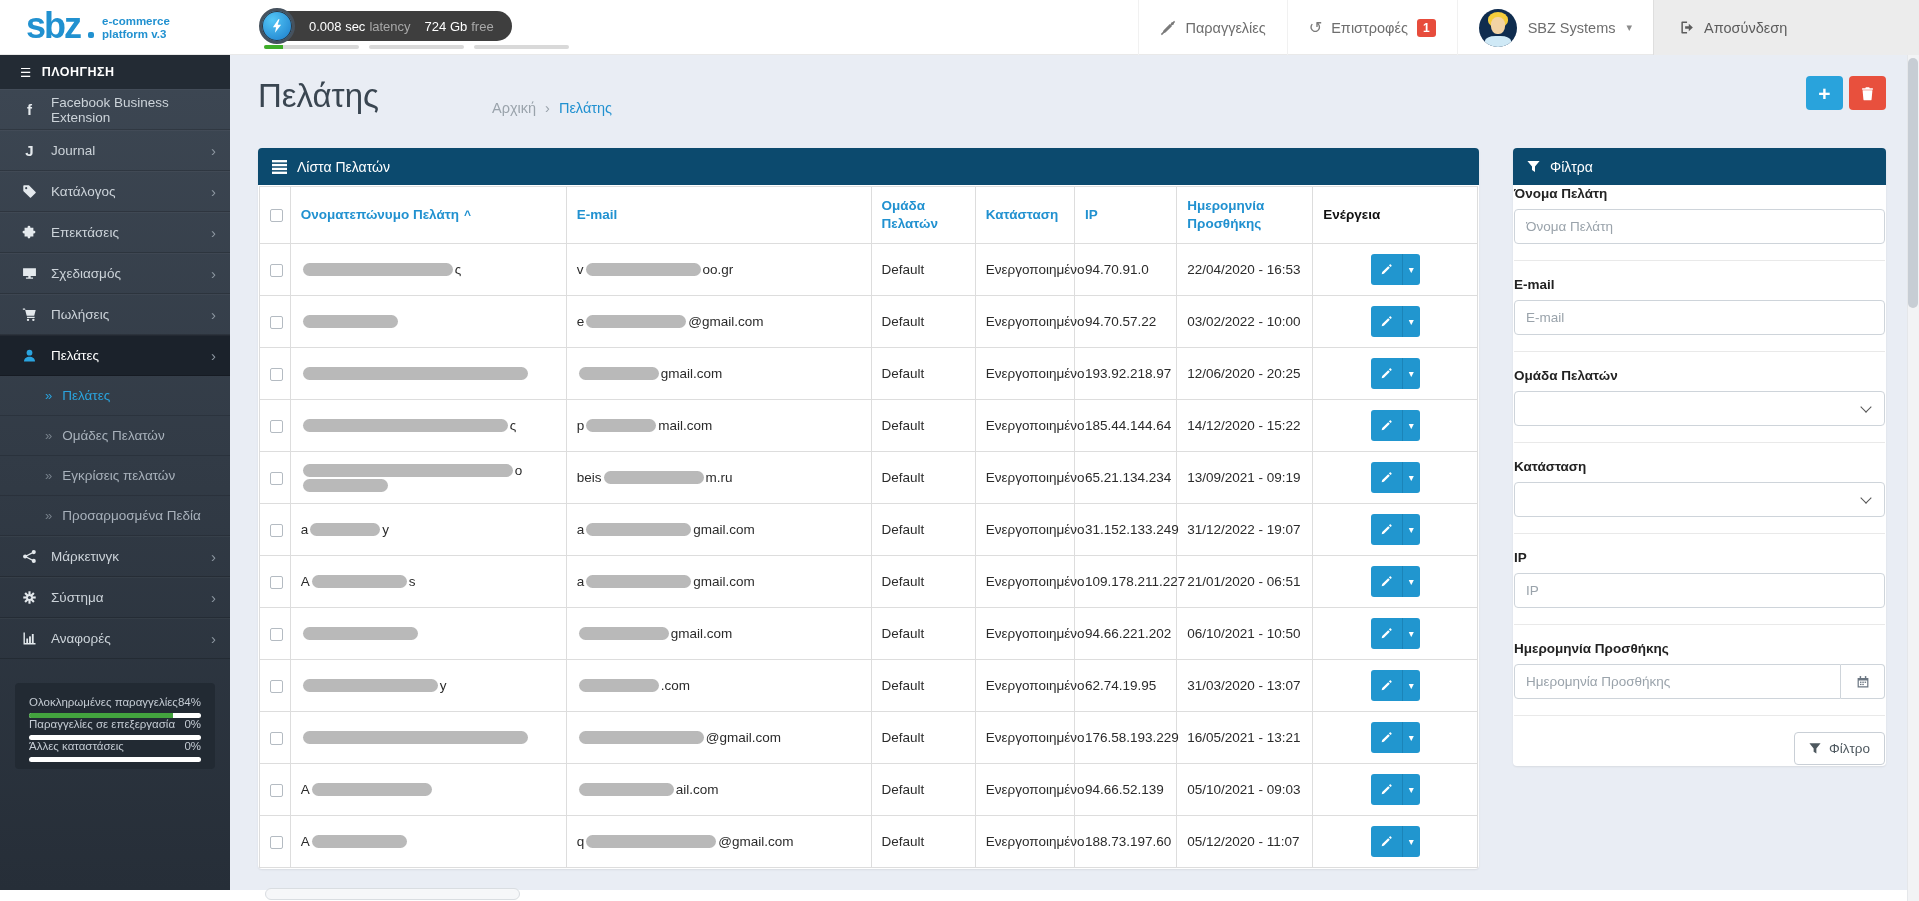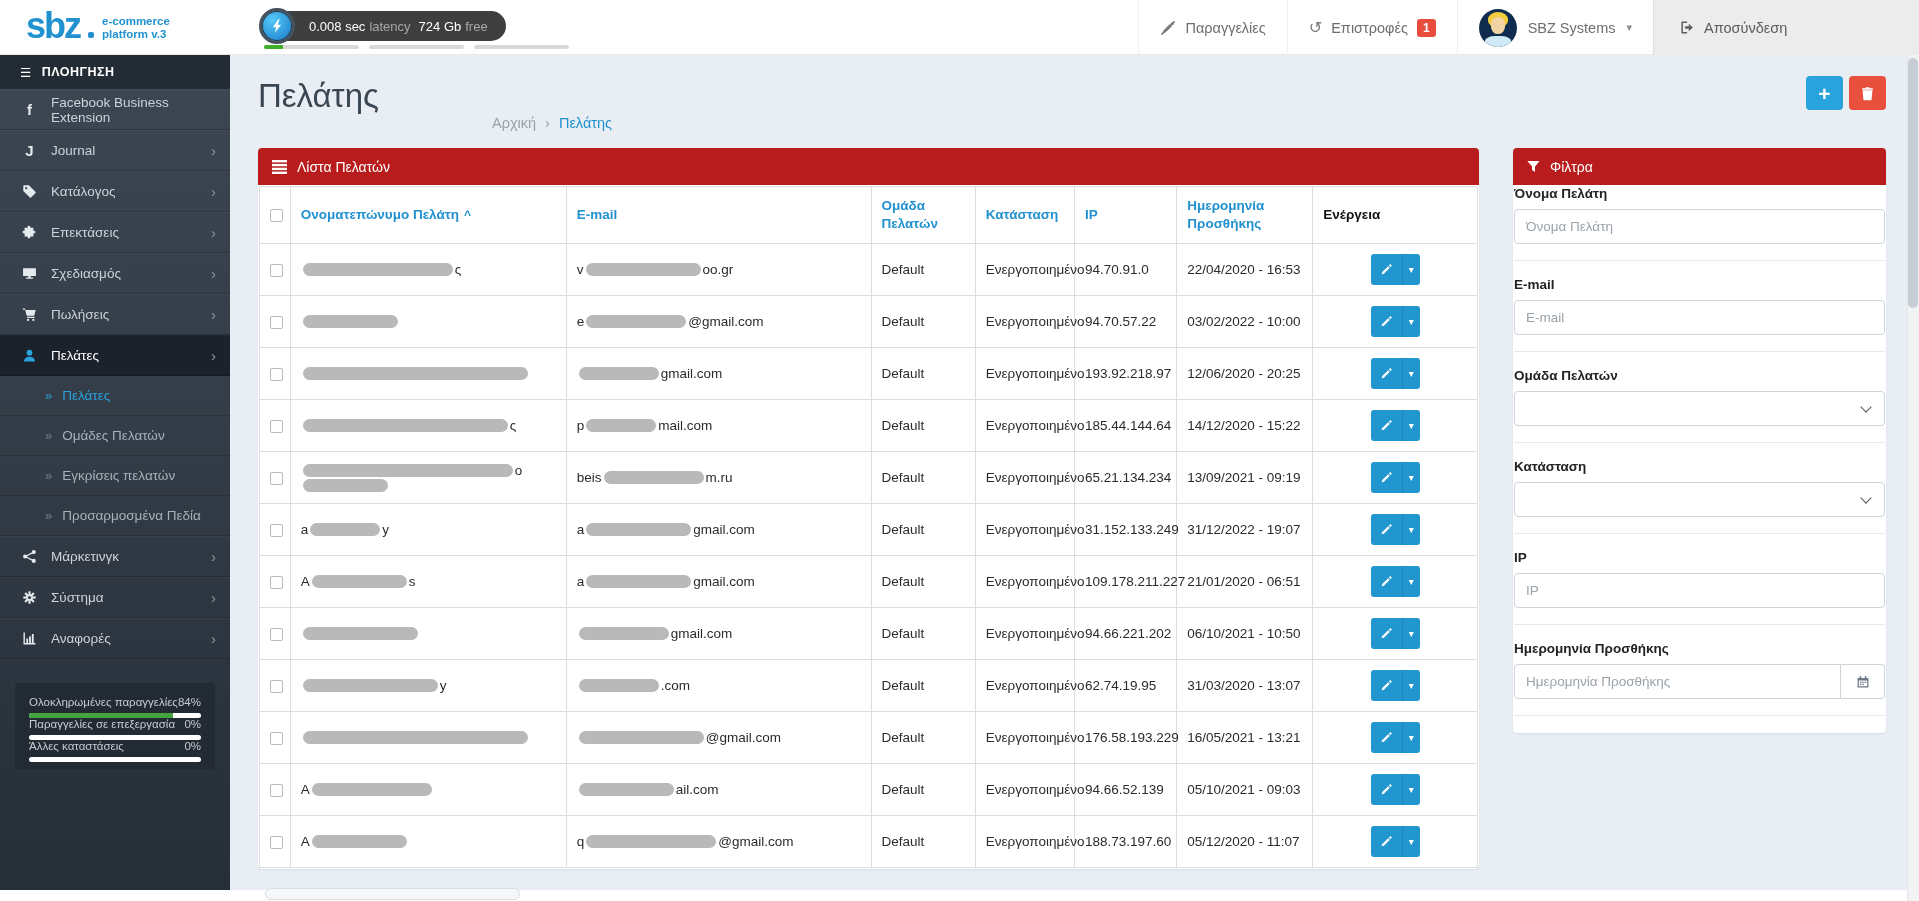--- a/index.html
+++ b/index.html
@@ -7,21 +7,21 @@
   .app{position:relative;width:1919px;height:901px;overflow:hidden;background:#fff;font-size:13px;color:#212121}
 
   
   .topbar{position:absolute;left:0;top:0;width:1919px;height:55px;background:#fff;border-bottom:1px solid #e9e9e9;z-index:6}
   .logo{position:absolute;left:26px;top:7px;display:flex;align-items:flex-start;gap:8px;cursor:pointer}
   .logo-text{font-size:36px;font-weight:bold;color:#2191d0;letter-spacing:-2px;line-height:38px}
   .logo-dot{width:6px;height:6px;background:#2191d0;border-radius:2px;margin-top:25px}
   .logo-tag{font-size:11.5px;font-weight:bold;color:#2191d0;line-height:12.5px;margin-top:8px}
   .pill{position:absolute;left:263px;top:11px;height:30px;background:#3e3e3e;border-radius:16px;display:flex;align-items:center;padding:0 16px 0 46px;color:#fff;white-space:nowrap}
   .pill b{font-weight:normal;margin-right:4px;font-size:13px}
-  .pill .muted{color:#a8a8a8;margin-right:8px;font-size:13px}
+  .pill .muted{color:#a8a8a8;margin-right:14px;font-size:13px}
   .pill .muted:last-child{margin-right:2px}
   .bolt{position:absolute;left:-4px;top:-3px;width:36px;height:36px;border-radius:50%;background:radial-gradient(circle at 35% 30%,#54c7f7,#1778c8);border:3px solid #46525e;display:flex;align-items:center;justify-content:center;box-shadow:0 0 0 1px #2e3640 inset}
   .minibars{position:absolute;left:264px;top:45px;display:flex;gap:10px}
   .minibar{width:95px;height:4px;background:#d9d9d9;border-radius:2px;overflow:hidden}
   .minibar i{display:block;height:100%;background:#3fae29}
   .topnav{position:absolute;right:0;top:0;height:55px;display:flex;align-items:stretch}
   .tn-item{display:flex;align-items:center;gap:9px;padding:0 21px;color:#6e6e6e;font-size:14.5px;cursor:pointer;border-left:1px solid #f1f1f1;white-space:nowrap}
   .tn-item .g-ic{color:#7a7a7a;font-size:16px;line-height:1}
   .badge{background:#e74c3c;color:#fff;font-size:12px;padding:2px 6px;border-radius:3px;font-weight:bold}
   .userbox{gap:11px}
@@ -47,31 +47,31 @@
   .stats{margin:24px 15px 0;background:#222a33;border-radius:4px;padding:13px 14px 7px}
   .stat{}
   .stat-top{display:flex;justify-content:space-between;color:#c4cbd3;font-size:11.5px;margin-bottom:5px;white-space:nowrap}
   .stat-bar{height:5px;background:#fff;border-radius:3px;overflow:hidden}
   .stat-bar i{display:block;height:100%;background:#43a33e}
 
   
   main{position:absolute;left:230px;top:55px;width:1689px;height:835px;background:#e9edf4}
   .page-head{position:relative;height:93px}
   h1.title{position:absolute;left:28px;top:22px;margin:0;font-size:33px;font-weight:400;color:#3a4651}
-  .crumbs{position:absolute;left:262px;top:60px;font-size:14.5px;color:#9aa3ab;display:flex;gap:9px;align-items:center}
+  .crumbs{position:absolute;left:262px;top:45px;font-size:14.5px;color:#9aa3ab;display:flex;gap:9px;align-items:center}
   .crumbs .lnk{color:#2191d0;cursor:pointer}
   .actions{position:absolute;right:33px;top:21px;display:flex;gap:6px}
   .btn-sq{width:37px;height:34px;border:none;border-radius:4px;color:#fff;display:flex;align-items:center;justify-content:center;cursor:pointer;padding:0}
   .btn-add{background:#29a3dc;font-size:21px;font-weight:bold;line-height:1}
   .btn-del{background:#e8503d}
   .content-row{display:flex;padding:0 33px 0 28px;gap:34px;align-items:flex-start}
   .panel{background:#fff;border-radius:4px;box-shadow:0 1px 2px rgba(0,0,0,.08)}
   .list-panel{width:1221px}
   .filter-panel{width:373px;flex:none}
-  .panel-head{height:37px;background:#b91c1c;border-radius:4px 4px 0 0;color:#fff;font-size:14px;display:flex;align-items:center;gap:10px;padding:0 14px}
+  .panel-head{height:37px;background:#0c4a6e;border-radius:4px 4px 0 0;color:#fff;font-size:14px;display:flex;align-items:center;gap:10px;padding:0 14px}
   .panel-body{padding:1px}
 
   
   table{width:100%;border-collapse:collapse;table-layout:fixed;font-size:13.5px}
   th,td{border:1px solid #ddd;padding:8px 10px;text-align:left;vertical-align:middle}
   thead th{color:#2191d0;font-weight:bold;padding:10px;line-height:1.35}
   .th-link{cursor:pointer}
   th .sort{margin-left:5px;font-size:12px}
   th.h-act{color:#111}
   tbody td{height:52px;color:#2b2b2b;overflow:visible;white-space:nowrap}
@@ -656,20 +656,30 @@
                       <rect x="6.3" y="6.6" width="1.5" height="1.3"></rect>
                       <rect x="8.6" y="6.6" width="1.5" height="1.3"></rect>
                       <rect x="4" y="8.8" width="1.5" height="1.3"></rect>
                       <rect x="6.3" y="8.8" width="1.5" height="1.3"></rect>
                     </svg>
                   </span>
               </span>
             </div>
           </div>
           <div class="hr"></div>
+          <div class="f-foot">
+            <button class="btn-filter">
+              <span>
+                  <svg width="12" height="11" viewBox="0 0 13 12" fill="#4e585f">
+                    <path d="M.4.4h12.2L8 6v5.4L5 9.5V6z"></path>
+                  </svg>
+                </span>
+              <span>Φίλτρο</span>
+            </button>
+          </div>
         </div>
       </aside>
     </div>
   </main>
 
   <div class="bottom-strip"></div>
   <div class="hscroll"></div>
   <div class="vscroll">
       <span class="vthumb"></span>
     </div>

